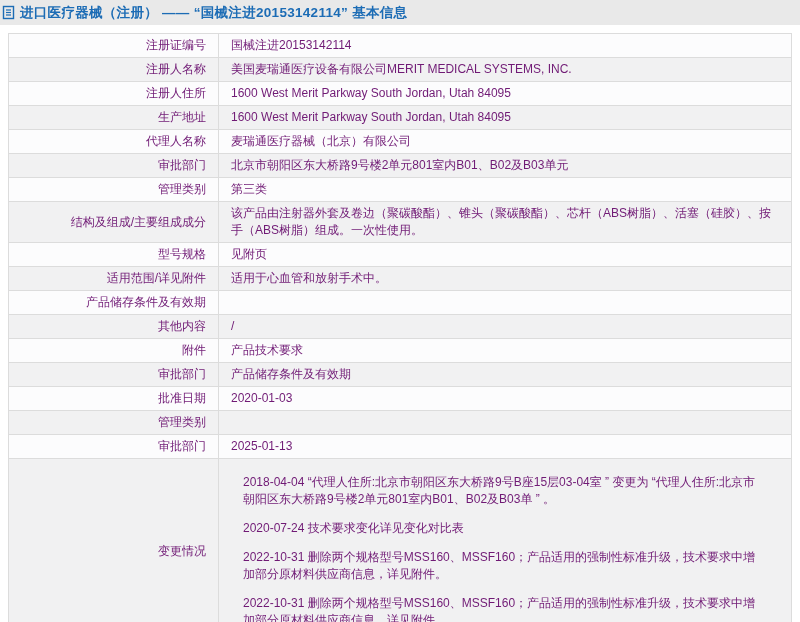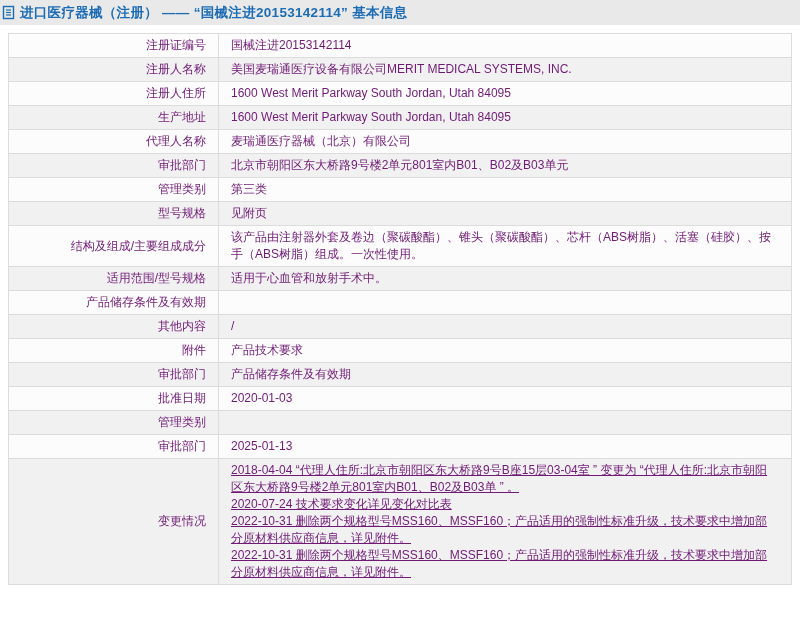--- a/index.html
+++ b/index.html
@@ -42,21 +42,21 @@
     text-align: right;
     padding: 3px 12px;
     white-space: nowrap;
   }
   td.value-cell {
     padding: 3px 12px;
     word-break: break-all;
   }
   tr:nth-child(even) { background: #f1f1f2; }
   tr:nth-child(odd)  { background: #fcfcfd; }
-  .changes-line { margin: 0; text-decoration: underline; }
+  .changes-line { margin: 12px; }
   .empty-cell { min-height: 17px; }
 </style>
 </head>
 <body>
 
 <div class="page">
 
   <div class="title-bar">
     <span class="doc-icon">
       <svg width="13" height="15" viewBox="0 0 13 15">
@@ -94,29 +94,29 @@
           </tr>
           <tr>
             <td class="label-cell"><span>审批部门</span></td>
             <td class="value-cell"><span class="">北京市朝阳区东大桥路9号楼2单元801室内B01、B02及B03单元</span></td>
           </tr>
           <tr>
             <td class="label-cell"><span>管理类别</span></td>
             <td class="value-cell"><span class="">第三类</span></td>
           </tr>
           <tr>
+            <td class="label-cell"><span>结构及组成/主要组成成分</span></td>
+            <td class="value-cell"><span class="">该产品由注射器外套及卷边（聚碳酸酯）、锥头（聚碳酸酯）、芯杆（ABS树脂）、活塞（硅胶）、按手（ABS树脂）组成。一次性使用。</span></td>
+          </tr>
+          <tr>
             <td class="label-cell"><span>型号规格</span></td>
             <td class="value-cell"><span class="">见附页</span></td>
           </tr>
           <tr>
-            <td class="label-cell"><span>结构及组成/主要组成成分</span></td>
-            <td class="value-cell"><span class="">该产品由注射器外套及卷边（聚碳酸酯）、锥头（聚碳酸酯）、芯杆（ABS树脂）、活塞（硅胶）、按手（ABS树脂）组成。一次性使用。</span></td>
-          </tr>
-          <tr>
-            <td class="label-cell"><span>适用范围/型号规格</span></td>
+            <td class="label-cell"><span>适用范围/详见附件</span></td>
             <td class="value-cell"><span class="">适用于心血管和放射手术中。</span></td>
           </tr>
           <tr>
             <td class="label-cell"><span>产品储存条件及有效期</span></td>
             <td class="value-cell"><span class="empty-cell"></span></td>
           </tr>
           <tr>
             <td class="label-cell"><span>其他内容</span></td>
             <td class="value-cell"><span class="">/</span></td>
           </tr>

